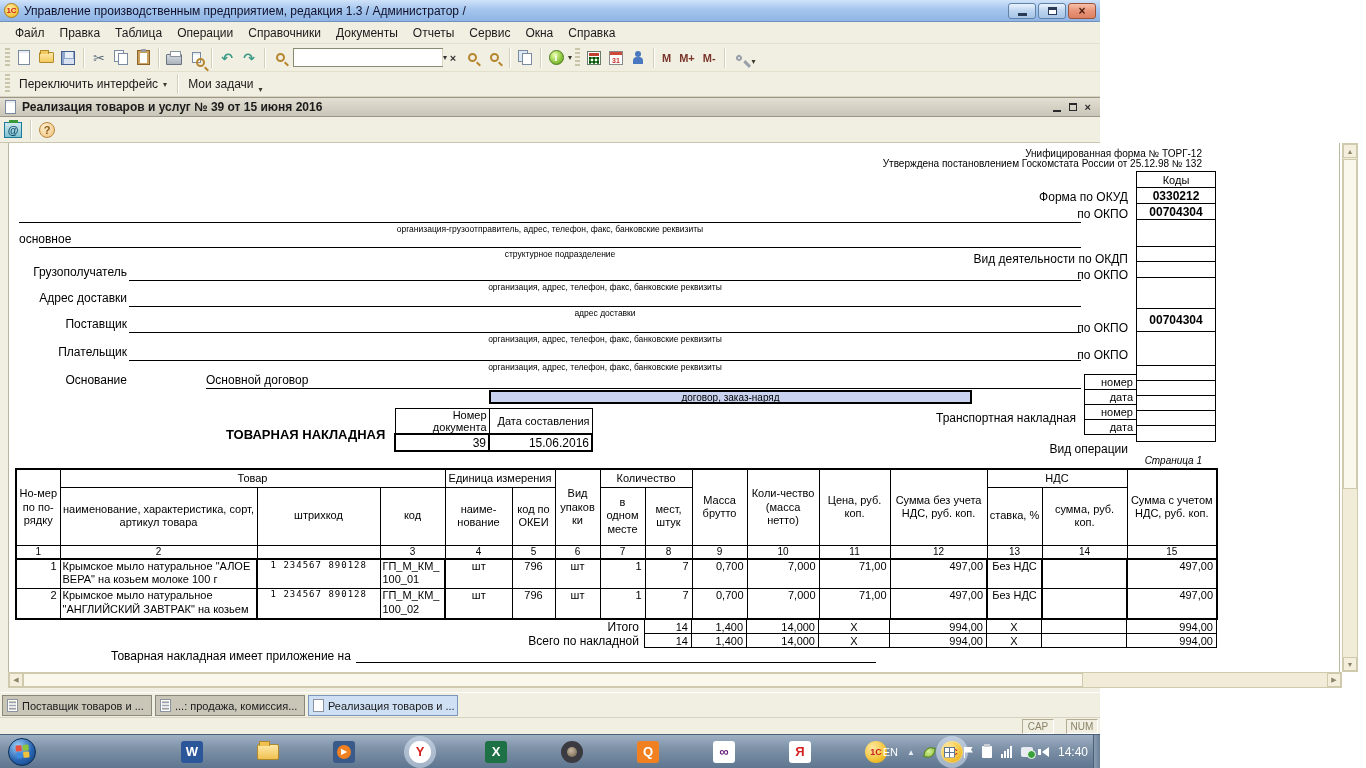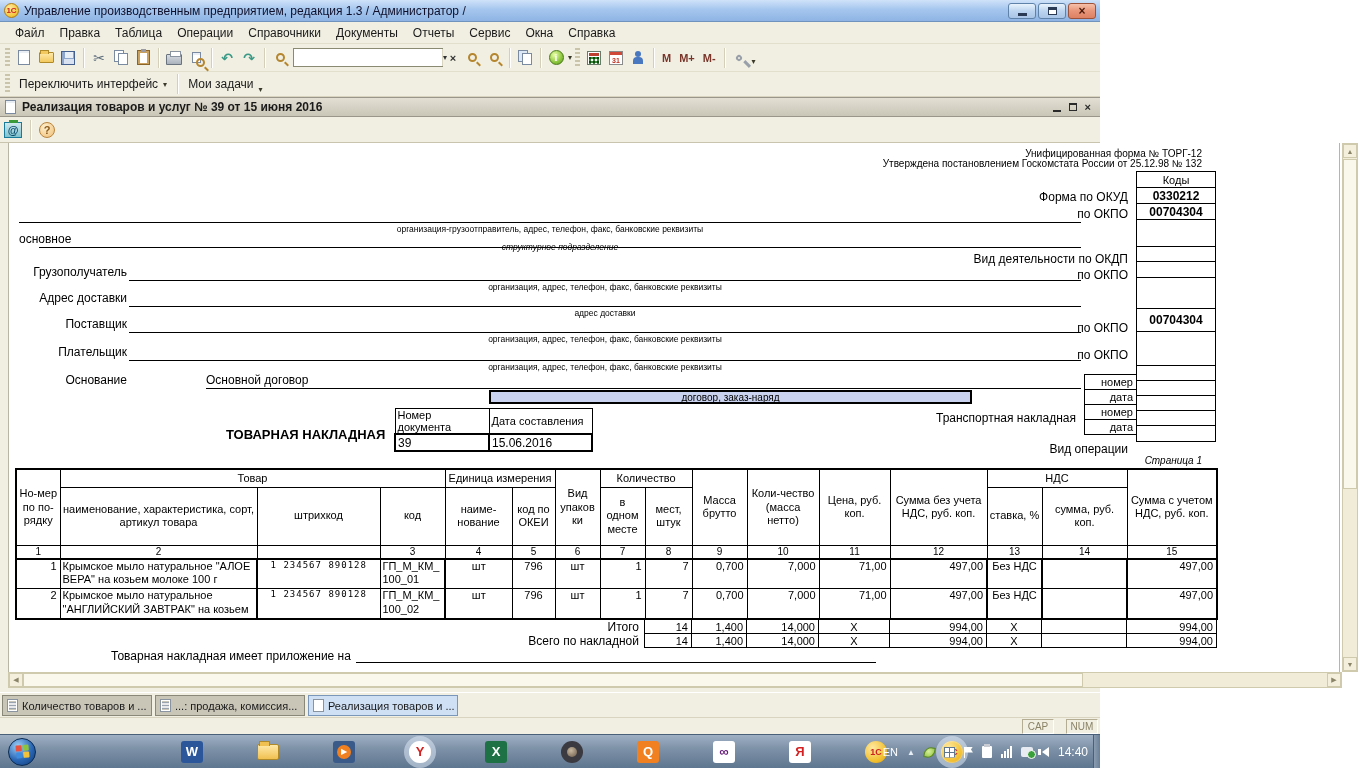--- a/index.html
+++ b/index.html
@@ -94,21 +94,21 @@
   .bold { font-weight:bold; }
   .it { font-style:italic; }
 
   .codescol { position:absolute; left:1127px; top:29px; width:80px; }
   .codescol .cc { border:1px solid #000; margin-top:-1px; text-align:center; font-size:11px; display:flex; align-items:center; justify-content:center; }
   .codescol .cc.v { font-weight:bold; font-size:12px; }
   .ndlabels { position:absolute; left:1075px; top:232px; width:53px; }
   .ndlabels .cc { border:1px solid #000; margin-top:-1px; height:16px; font-size:11px; text-align:right; padding:1px 3px 0 0; }
 
   .doct { border-collapse:collapse; table-layout:fixed; }
-  .doct td { border:1px solid #000; text-align:left; font-size:11px; height:15px; padding:0 2px; }
+  .doct td { border:1px solid #000; text-align:right; font-size:11px; height:15px; padding:0 2px; }
   .doct tr.vals td { border:2px solid #000; font-size:12px; height:17px; }
 
   .selcell { background:#c9d2ee; border:2px solid #000; display:flex; align-items:center; justify-content:center; }
 
   table.main { border-collapse:collapse; table-layout:fixed; width:1201px; border:2px solid #000; }
   table.main th, table.main td { border:1px solid #000; font-weight:normal; font-size:11px; padding:0 2px; overflow:hidden; }
   table.main thead th { text-align:center; vertical-align:middle; line-height:1.2; }
   table.main tr.nums th { font-size:10px; height:13px; border-bottom:2px solid #000; padding:0; }
   table.main tbody td { height:30px; vertical-align:top; line-height:1.25; }
   table.main tbody td.r { text-align:right; padding-right:3px; }
@@ -368,21 +368,21 @@
       <div class="abs rlabels" style="left:700px; top:178px; width:419px;">по ОКПО</div>
       <div class="abs rlabels" style="left:700px; top:205px; width:419px;">по ОКПО</div>
       <div class="abs rlabels" style="left:700px; top:268px; width:367px;">Транспортная накладная</div>
       <div class="abs rlabels" style="left:700px; top:299px; width:419px;">Вид операции</div>
       <div class="abs it rlabels" style="top:312px; right:137px; font-size:10px; width:200px; left:auto;">Страница 1</div>
 
       <div class="abs line" style="left:10px; top:79px; width:1062px;"></div>
       <div class="abs cap" style="left:10px; top:81px; width:1062px;">организация-грузоотправитель, адрес, телефон, факс, банковские реквизиты</div>
       <div class="abs" style="left:10px; top:89px;">основное</div>
       <div class="abs line" style="left:30px; top:104px; width:1042px;"></div>
-      <div class="abs cap" style="left:30px; top:99px; width:1042px;font-style:italic;">структурное подразделение</div>
+      <div class="abs cap" style="left:30px; top:106px; width:1042px;">структурное подразделение</div>
 
       <div class="abs rlabels" style="left:0; top:122px; width:118px;">Грузополучатель</div>
       <div class="abs line" style="left:120px; top:137px; width:952px;"></div>
       <div class="abs cap" style="left:120px; top:139px; width:952px;">организация, адрес, телефон, факс, банковские реквизиты</div>
 
       <div class="abs rlabels" style="left:0; top:148px; width:118px;">Адрес доставки</div>
       <div class="abs line" style="left:120px; top:163px; width:952px;"></div>
       <div class="abs cap" style="left:120px; top:165px; width:952px;">адрес доставки</div>
 
       <div class="abs rlabels" style="left:0; top:174px; width:118px;">Поставщик</div>
@@ -567,21 +567,21 @@
       <span class="sbtn">◀</span>
       <span class="hthumb"></span>
       <span class="spacer"></span>
       <span class="sbtn">▶</span>
     </div>
   </div>
 
   <div class="tabsbar">
     <span class="wtab">
         <span class="i-list"></span>
-        <span>Количество товаров и ...</span>
+        <span>Поставщик товаров и ...</span>
       </span>
     <span class="wtab">
         <span class="i-list"></span>
         <span>...: продажа, комиссия...</span>
       </span>
     <span class="wtab active">
         <span class="i-page"></span>
         <span>Реализация товаров и ...</span>
       </span>
   </div>

